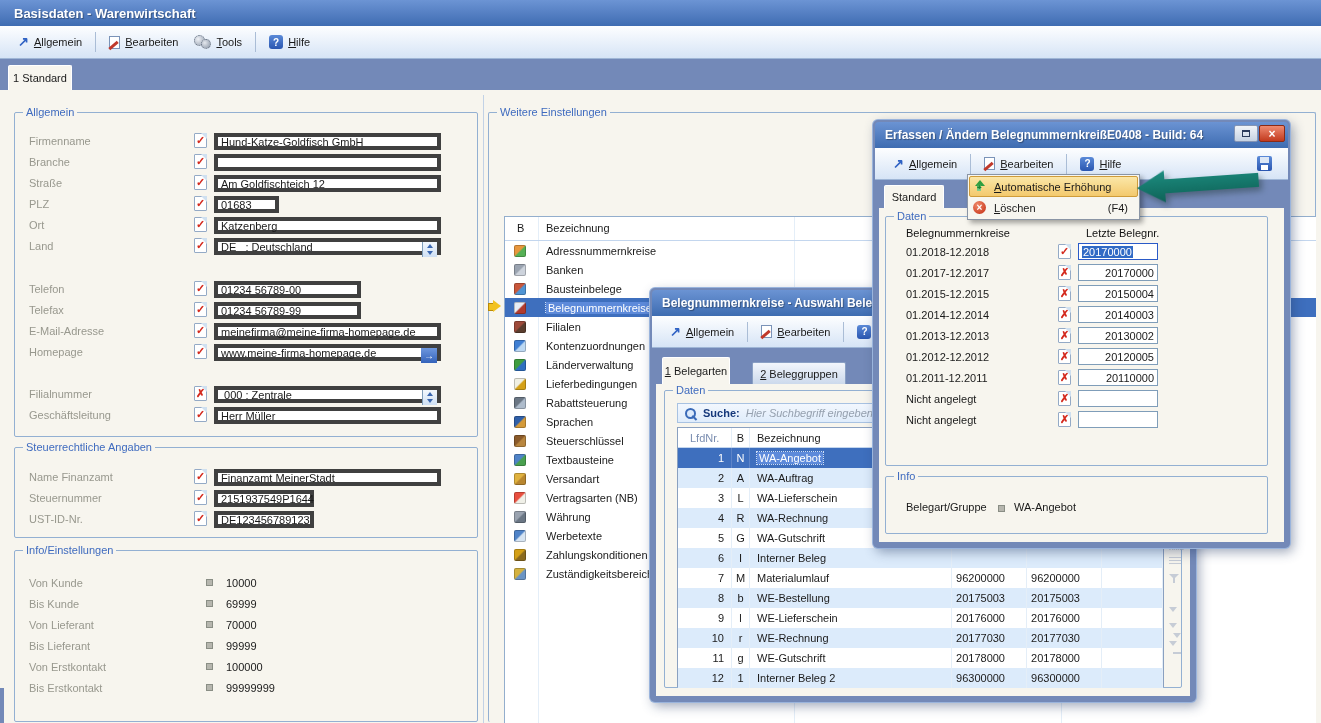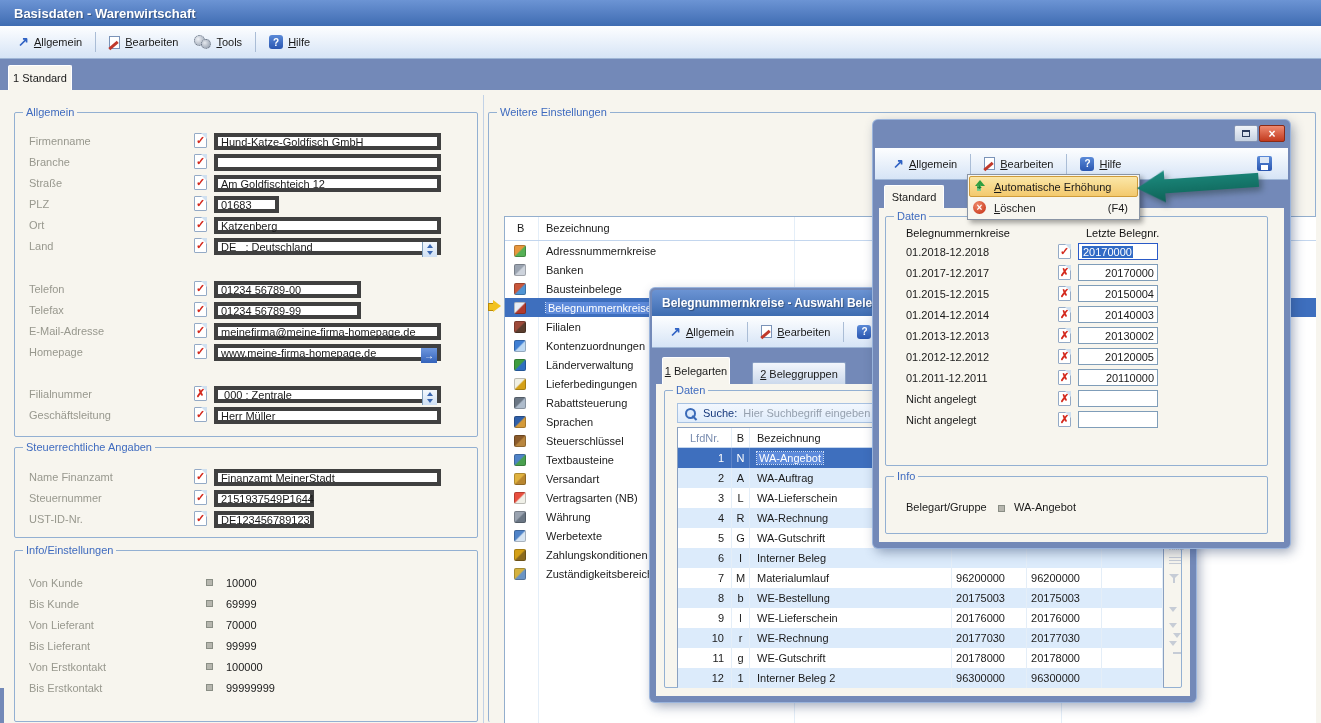--- a/index.html
+++ b/index.html
@@ -94,22 +94,22 @@
   #dlg3 .dlg-content{left:6px;top:88px;width:405px;height:334px}
   .tab-act{position:absolute;background:#f7f5ee;border:1px solid #fff;border-bottom:none;border-radius:2px 2px 0 0;display:flex;align-items:center;justify-content:center;z-index:2}
   .tab-inact{position:absolute;background:linear-gradient(#f2f6fc,#ccd9ec);border:1px solid #8aa0c4;border-bottom:none;border-radius:2px 2px 0 0;display:flex;align-items:center;justify-content:center;z-index:2}
   .btn-restore{position:absolute;right:32px;top:5px;width:24px;height:17px;background:linear-gradient(#f0f3f8,#c6d2e2);border:1px solid #8494b4;border-radius:2px;display:flex;align-items:center;justify-content:center}
   .btn-restore i{display:block;width:8px;height:7px;border:1px solid #2a3a5a;border-top-width:2px}
   .btn-close{position:absolute;right:5px;top:5px;width:26px;height:17px;background:linear-gradient(#ef8a70,#c23a1e);border:1px solid #8a2a16;border-radius:2px;color:#fff;display:flex;align-items:center;justify-content:center;font-weight:bold;font-size:12px}
   .btn-close::before{content:"×"}
 
   
   .search{position:absolute;left:12px;top:12px;right:14px;height:20px;background:linear-gradient(#f2f7fe,#dfecfb);border:1px solid #a8c2e2;display:flex;align-items:center;gap:6px;padding-left:6px}
-  .search .sl{font-weight:normal;color:#16387a}
-  .search .ph{color:#95a0ae}
+  .search .sl{font-weight:bold;color:#16387a}
+  .search .ph{font-style:italic;color:#95a0ae}
   .stable{position:absolute;left:12px;top:36px;width:487px;height:260px;border:1px solid #8aa0c0;background:#fff}
   .s-row{display:grid;grid-template-columns:54px 18px 202px 75px 75px 61px;height:20px;align-items:stretch}
   .s-row .c{display:flex;align-items:center;border-right:1px solid #e4eef8;overflow:hidden}
   .c-nr{justify-content:flex-end;padding-right:7px}
   .c-code{justify-content:center}
   .c-name{padding-left:7px}
   .c-n1,.c-n2{justify-content:flex-end;padding-right:21px}
   .s-head{border-bottom:1px solid #c3d6ee;height:20px}
   .s-head .c-nr{justify-content:flex-start;padding-left:12px;color:#7a8db0}
   .s-row.alt{background:#dcebfb}
@@ -731,20 +731,23 @@
         <span class="ic-filter" style="top:32px"></span>
         <span class="tri" style="top:66px"></span>
         <span class="tri tri2" style="top:82px;position:absolute"></span>
         <span class="tri tri3" style="top:100px;position:absolute"></span>
       </div>
     </div>
   </div>
 </div>
 
 <div class="dlg" id="dlg3">
+  <div class="dlg-title">
+      <span>Erfassen / Ändern BelegnummernkreißE0408 - Build: 64</span>
+    </div>
   <span class="btn-restore">
       <i></i>
     </span>
   <span class="btn-close"></span>
   <div class="toolbar dlg-toolbar">
     <span class="titem">
         <span class="ic-arrow"></span>
         <span class="accel">Allgemein</span>
       </span>
     <span class="tsep"></span>

